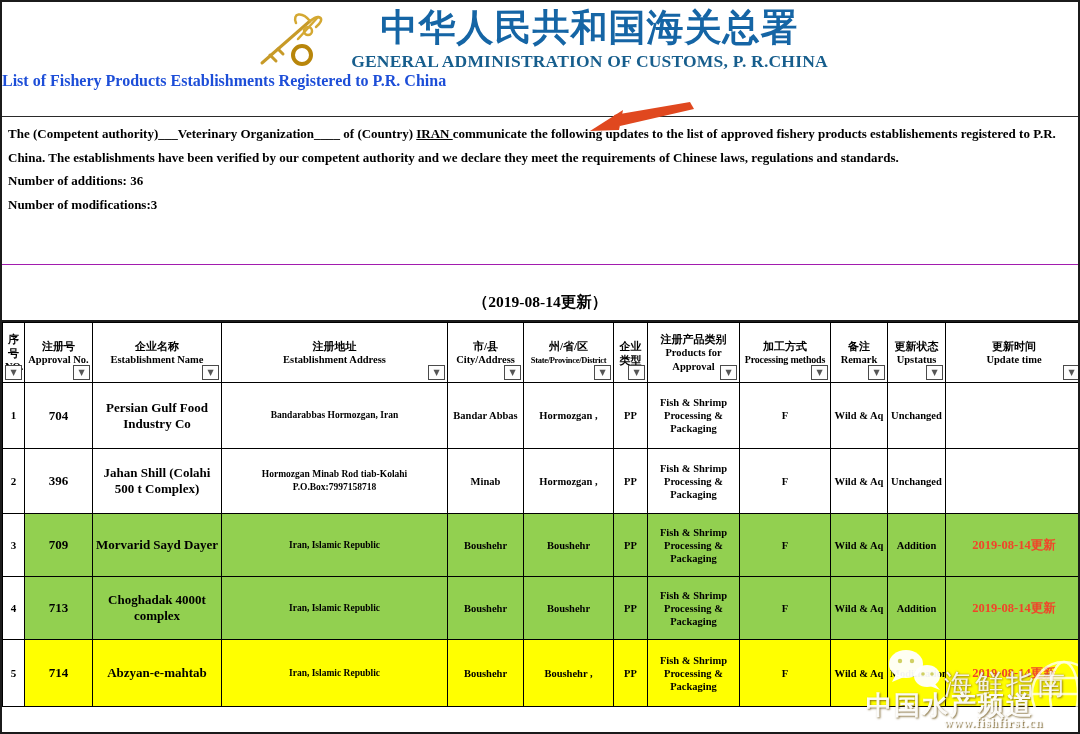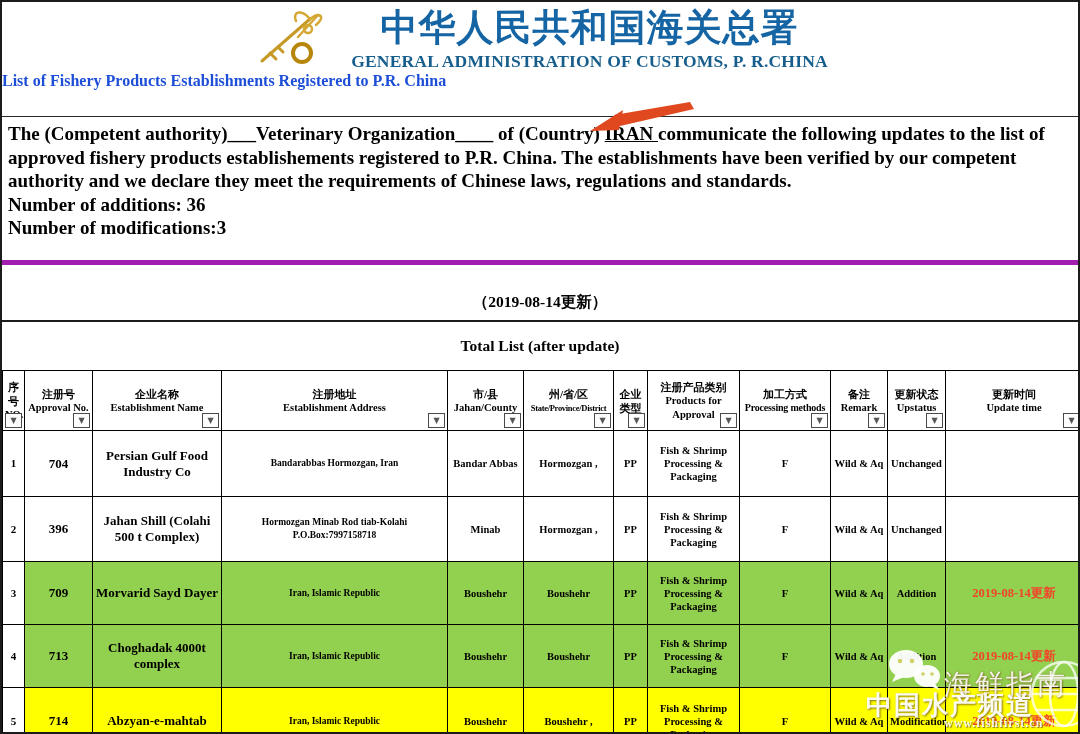--- a/index.html
+++ b/index.html
@@ -4,29 +4,29 @@
 <style>
   * { box-sizing: border-box; margin: 0; padding: 0; }
   html,body { background:#ffffff; }
   body { font-family: "Liberation Serif", "DejaVu Serif", serif; }
   .page {
     position: relative; width: 1080px; height: 734px;
     background:#fff; border: 2px solid #1b1b1b; overflow: hidden;
   }
   
   .masthead-wrap { height: 115px; border-bottom: 1px solid #2a2a2a; padding-top: 5px; }
-  .masthead { display: flex; justify-content: center; align-items: flex-start; gap: 23px; }
+  .masthead { display: flex; justify-content: center; align-items: center; gap: 23px; }
   .logo-box { width: 76px; height: 62px; flex: 0 0 auto; }
   .mast-text { text-align: center; }
   .org-cn { font-size: 37px; font-weight: bold; color: #1565a5; letter-spacing: 1px; line-height: 42px; }
   .org-en { font-size: 17.5px; font-weight: bold; color: #175e8d; letter-spacing: 0.2px; margin-top: 2px; }
   .doc-title { font-size: 16px; font-weight: bold; color: #1d4ed8; margin-top: 0; }
   
-  .declaration { height: 148px; border-bottom: 5px solid #a21caf; padding: 5px 22px 0 6px;
-                 font-size: 19px; font-weight: bold; line-height: 23.5px; color:#000; }
+  .declaration { height: 148px; border-bottom: 1px solid #a21caf; padding: 5px 22px 0 6px;
+                 font-size: 13px; font-weight: bold; line-height: 23.5px; color:#000; }
   .declaration .country { text-decoration: underline; }
   .annotation-arrow { position: absolute; left: 584px; top: 98px; z-index: 5; }
   
   .update-banner { height: 37px; border-bottom: 2px solid #1b1b1b; display:flex; align-items:center;
                    justify-content:center; font-size: 15.5px; font-weight: bold; margin-top: 20px; }
   .total-row { height: 48px; display:flex; align-items:center; justify-content:center;
                font-size: 15.5px; font-weight: bold; }
   
   table.list { width: 100%; border-collapse: collapse; table-layout: fixed; }
   table.list th, table.list td { border: 1px solid #000; font-weight: bold; text-align: center;
@@ -106,21 +106,20 @@
   </div>
 
   <div class="declaration">
     <p><span>The (Competent authority)___Veterinary Organization____ of (Country) </span><span class="country">IRAN </span><span>communicate the following updates to the list of approved fishery products establishements registered to P.R. China. The establishments have been verified by our competent authority and we declare they meet the requirements of Chinese laws, regulations and standards.</span></p>
     <p>Number of additions: 36</p>
     <p>Number of modifications:3</p>
   </div>
 
   <div class="update-banner">（2019-08-14更新）</div>
 
-  <div class="total-row">Total List (after update)</div>
 
   <table class="list">
     <colgroup>
       <col style="width:22px">
         <col style="width:68px">
         <col style="width:129px">
         <col style="width:226px">
       <col style="width:76px">
         <col style="width:90px">
         <col style="width:34px">
@@ -147,21 +146,21 @@
             <div class="hen">Establishment Name</div>
             <span class="filter">▼</span>
           </th>
         <th>
             <div class="hcn">注册地址</div>
             <div class="hen">Establishment Address</div>
             <span class="filter">▼</span>
           </th>
         <th>
             <div class="hcn">市/县</div>
-            <div class="hen">Jahan/County</div>
+            <div class="hen">City/Address</div>
             <span class="filter">▼</span>
           </th>
         <th class="col-state">
             <div class="hcn">州/省/区</div>
             <div class="hen">State/Province/District</div>
             <span class="filter">▼</span>
           </th>
         <th>
             <div class="hcn">企业类型</div>
             <div class="hen"></div>

